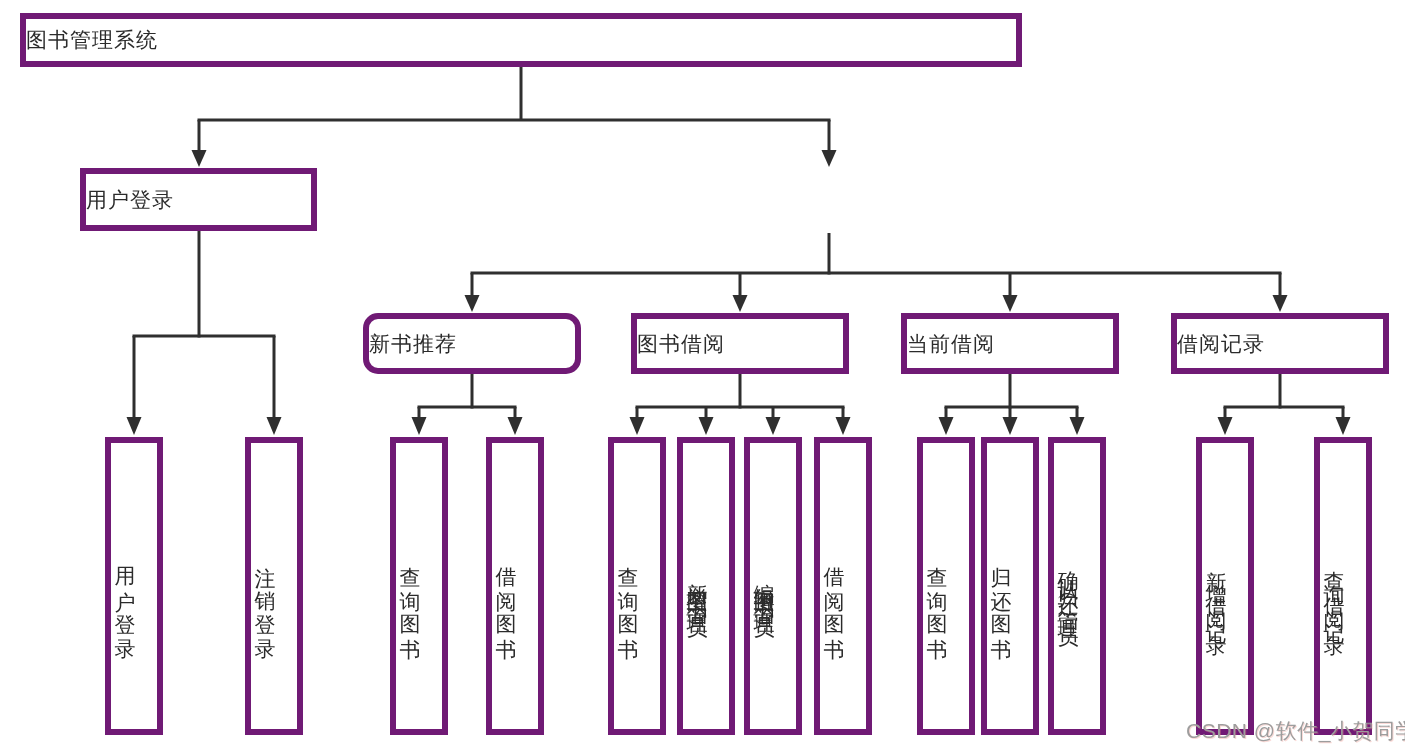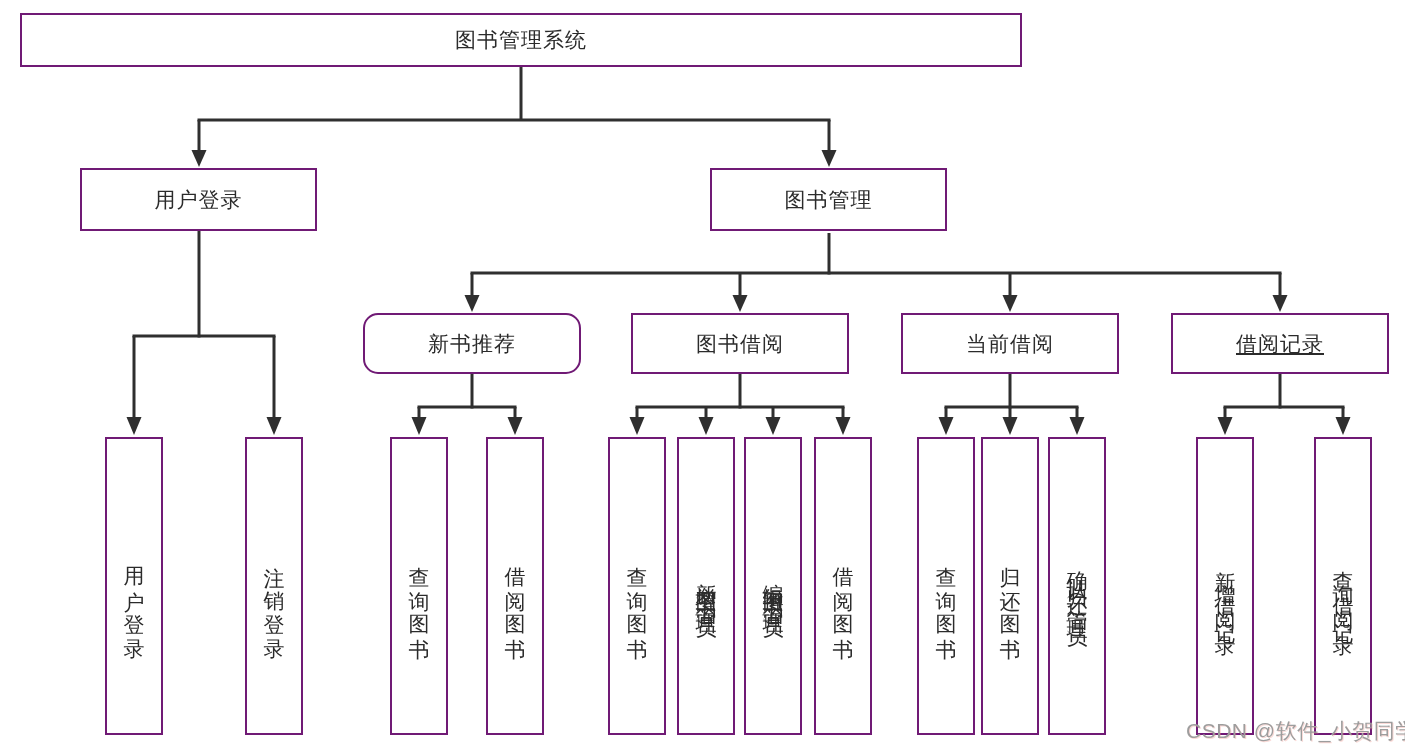--- a/index.html
+++ b/index.html
@@ -7,24 +7,24 @@
     position:relative;
     width:1405px;height:747px;
     background:#ffffff;
     font-family:"Liberation Sans","DejaVu Sans",sans-serif;
     overflow:hidden;
   }
   #connectors{position:absolute;left:0;top:0;width:1405px;height:747px;z-index:0;}
   .node{
     position:absolute;
     box-sizing:border-box;
-    border:2px solid #701a75;
+    border:6px solid #701a75;
     background:#ffffff;
     color:#2b2b2b;
-    display:flex;align-items:center;justify-content:center;
+    display:flex;align-items:center;
     font-size:21px;
     letter-spacing:1px;
     z-index:1;
   }
   .vnode{padding:6px 0;}
   .vtext{
     writing-mode:vertical-rl;
     text-orientation:mixed;
     letter-spacing:0;
     white-space:nowrap;
@@ -118,34 +118,31 @@
     </g>
   </svg>
 
   <div class="node" style="left:20px;top:13px;width:1002px;height:54px;">
     <span>图书管理系统</span>
   </div>
 
   <div class="node" style="left:80px;top:168px;width:237px;height:63px;">
     <span>用户登录</span>
   </div>
-  <div class="node" style="left:710px;top:168px;width:237px;height:63px;">
-    <span>图书管理</span>
-  </div>
 
   <div class="node" style="left:363px;top:313px;width:218px;height:61px;border-radius:15px;">
     <span>新书推荐</span>
   </div>
   <div class="node" style="left:901px;top:313px;width:218px;height:61px;">
     <span>当前借阅</span>
   </div>
   <div class="node" style="left:631px;top:313px;width:218px;height:61px;">
     <span>图书借阅</span>
   </div>
-  <div class="node" style="left:1171px;top:313px;width:218px;height:61px;text-decoration:underline;">
+  <div class="node" style="left:1171px;top:313px;width:218px;height:61px;">
     <span>借阅记录</span>
   </div>
 
   <div class="node vnode" style="left:105px;top:437px;width:58px;height:298px;">
     <span class="vtext sp4">用户登录</span>
   </div>
   <div class="node vnode" style="left:245px;top:437px;width:58px;height:298px;">
     <span class="vtext sp4">注销登录</span>
   </div>
 

